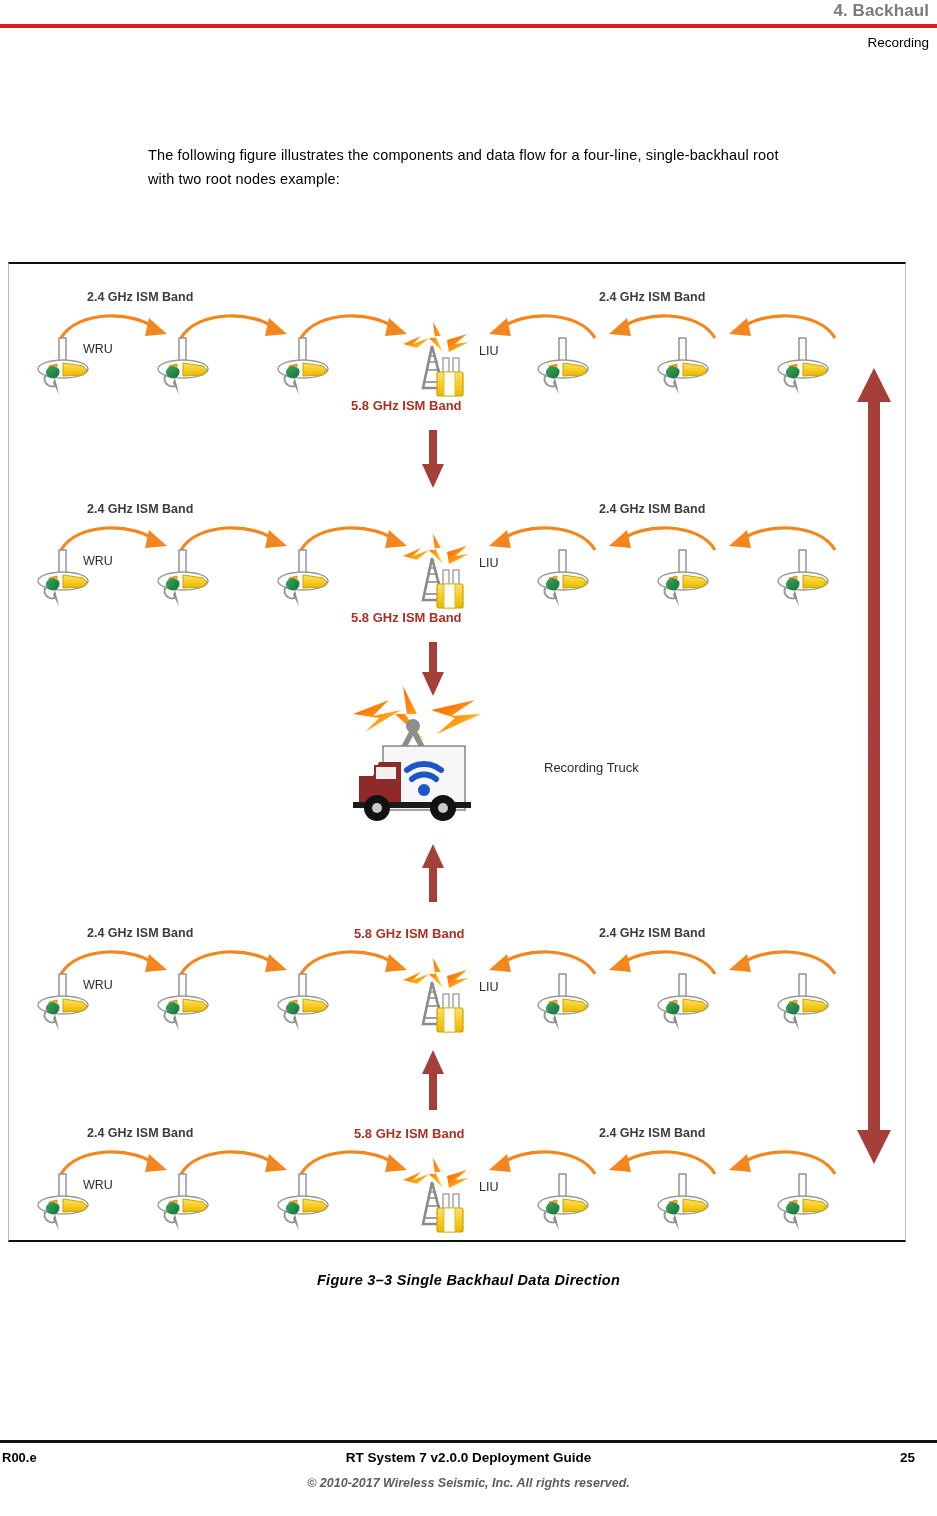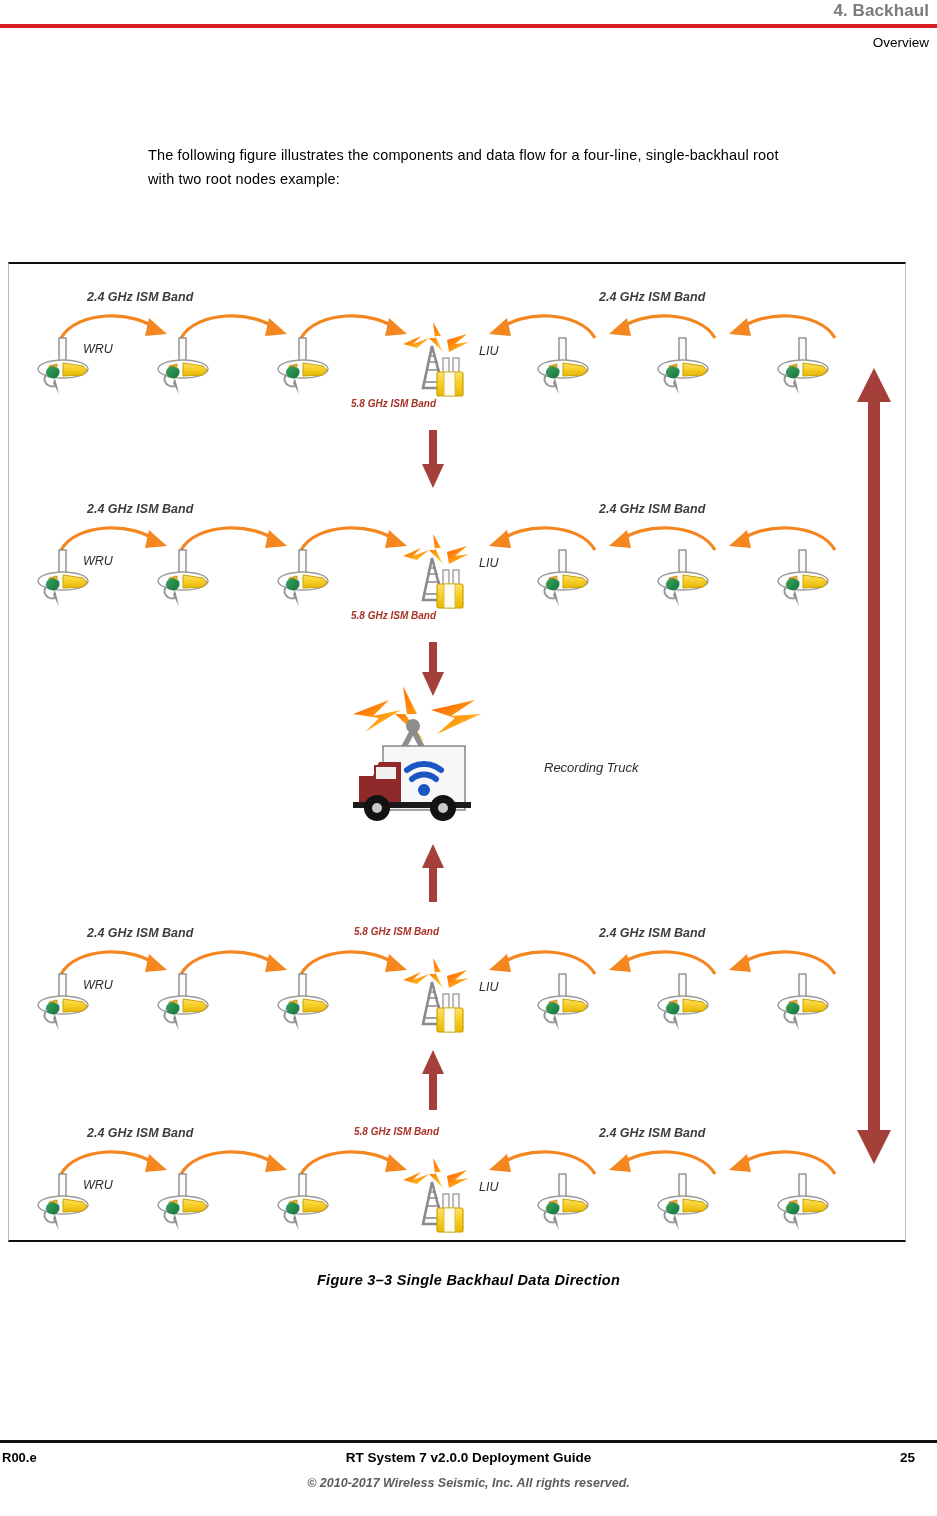--- a/index.html
+++ b/index.html
@@ -66,21 +66,20 @@
     left: 8px;
     top: 262px;
     width: 898px;
     height: 980px;
     background: #fff;
     border-top: 2px solid #111;
     border-bottom: 2px solid #111;
     border-left: 1px solid #b8b8b8;
     border-right: 1px solid #b8b8b8;
     box-sizing: border-box;
-    font-style: italic;
   }
   .diagram-canvas {
     position: absolute;
     left: 0; top: 0;
     width: 896px;
     height: 976px;
   }
 
   
   .node-row {
@@ -100,21 +99,21 @@
     font-weight: bold;
     color: #3d3d3d;
     white-space: nowrap;
   }
   .band-24-left  { left: 78px;  top: 12px; }
   .band-24-right { left: 590px; top: 12px; }
   .band-58 {
     color: #a93226;
     white-space: nowrap;
     font-weight: bold;
-    font-size: 10px;
+    font-size: 13px;
   }
   .band-58-below {
     position: absolute;
     left: 342px;
     top: 120px;
   }
   .band-58-above {
     position: absolute;
     left: 345px;
     top: 12px;
@@ -259,21 +258,21 @@
     font-weight: bold;
     color: #5d5d5d;
   }
 </style>
 </head>
 <body>
 
 <div id="page-header">
   <div class="chapter-title">4. Backhaul</div>
   <div class="header-rule"></div>
-  <div class="section-title">Overview</div>
+  <div class="section-title">Recording</div>
 </div>
 
 <div id="intro-paragraph">The following figure illustrates the components and data flow for a four-line, single-backhaul root with two root nodes example:</div>
 
 <div id="figure-frame">
   <div class="diagram-canvas">
 
     <svg width="0" height="0" style="position:absolute" aria-hidden="true">
       <defs>
         <linearGradient id="boltGrad" x1="0" y1="0" x2="1" y2="1">

